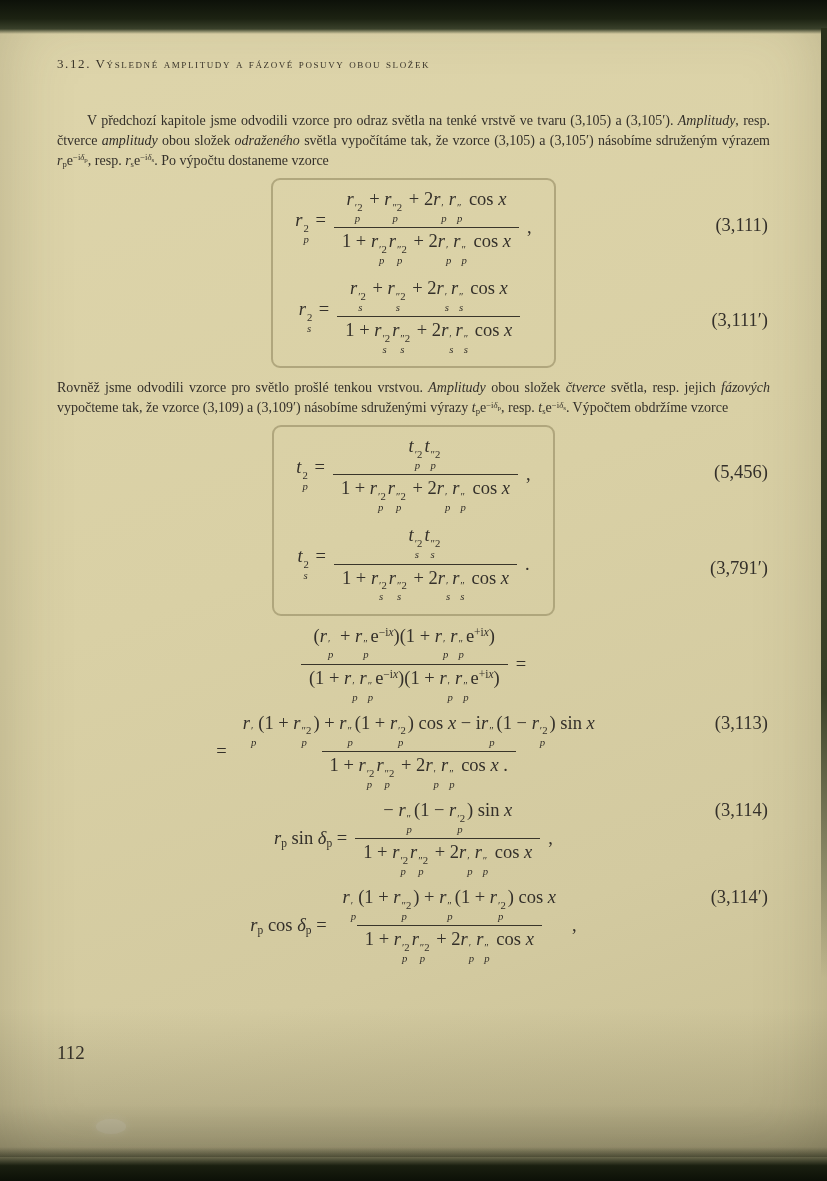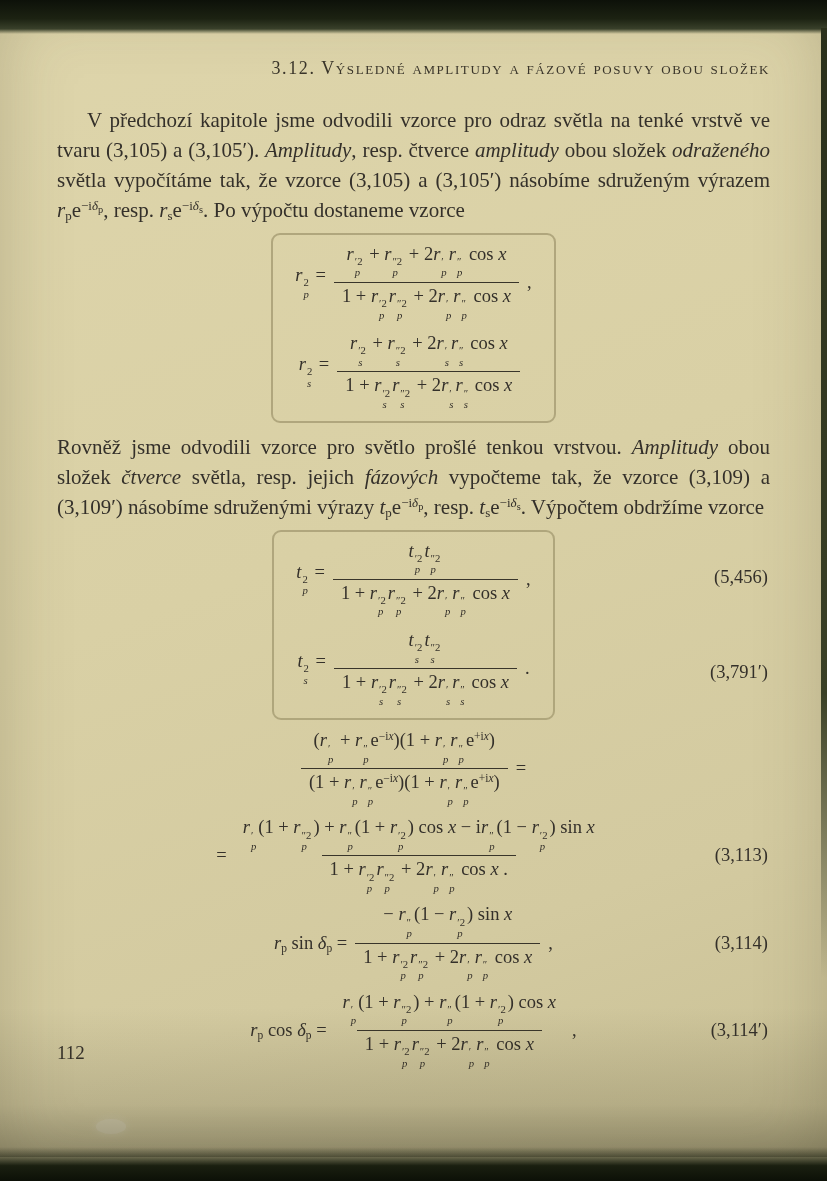--- a/index.html
+++ b/index.html
@@ -30,24 +30,24 @@
   .shadow-bottom {
     position:absolute; left:0; right:0; bottom:24px; height:150px; pointer-events:none;
     background:linear-gradient(180deg, rgba(56,52,32,0) 0%, rgba(56,52,32,0.16) 65%, rgba(40,38,22,0.38) 100%);
   }
   .spot {
     position:absolute; left:96px; top:1119px; width:30px; height:15px; border-radius:50%;
     background:#d9d2b4; opacity:.85; box-shadow:0 0 7px 2px rgba(217,210,180,.6);
   }
   .content { position:absolute; top:52px; left:57px; width:713px; }
   .heading {
-    text-align:right; font-variant:small-caps; letter-spacing:1.6px;
-    font-size:18px; line-height:1.8; color:#3a352a; margin-bottom:22px;
-  }
-  .para { font-size:21px; line-height:1.42; text-align:justify; margin-bottom:7px; }
+    text-align:left; font-variant:small-caps; letter-spacing:1.6px;
+    font-size:13px; line-height:1.8; color:#3a352a; margin-bottom:36px;
+  }
+  .para { font-size:14px; line-height:1.42; text-align:justify; margin-bottom:7px; }
   .indent { text-indent:30px; }
   i { font-style:italic; }
   sup { font-size:.62em; vertical-align:.55em; line-height:0; }
   sub { font-size:.62em; vertical-align:-.25em; line-height:0; }
   sup sub, sub sub { font-size:.8em; }
   .ss {
     display:inline-flex; flex-direction:column; align-items:flex-start;
     font-size:.58em; line-height:1.05; vertical-align:-.52em; margin:0 2px 0 1px;
   }
   .ss span { display:block; font-style:normal; }
@@ -61,21 +61,21 @@
   .frac .den { padding:3px 8px 0; border-top:1.6px solid #39352a; white-space:nowrap; text-align:center; }
   .pencil-box {
     width:-moz-fit-content; width:fit-content; margin:0 auto;
     border:2px solid rgba(168,159,118,0.85); border-radius:9px;
     padding:9px 22px 11px; display:flex; flex-direction:column; gap:12px;
   }
   .label-col {
     position:absolute; right:2px; top:0; bottom:0;
     display:flex; flex-direction:column; justify-content:space-around; align-items:flex-end;
   }
-  .label-col.single { justify-content:center; }
+  .label-col.single { justify-content:flex-start; }
   .eq-label { white-space:nowrap; }
   .page-num { position:absolute; left:57px; top:1042px; font-size:19px; }
 </style>
 </head>
 <body>
 
 <div class="page">
   <div class="band-top"></div>
   <div class="edge-right"></div>
 
@@ -153,20 +153,24 @@
                   <span>′</span>
                   <span>s</span>
                 </span><i>r</i><span class="ss">
                   <span>″</span>
                   <span>s</span>
                 </span> cos <i>x</i></span>
           </span>
           <span class="eq-tail"></span>
         </div>
       </div>
+      <div class="label-col">
+        <span class="eq-label">(3,111)</span>
+        <span class="eq-label">(3,111′)</span>
+      </div>
     </div>
 
     <p class="para">Rovněž jsme odvodili vzorce pro světlo prošlé tenkou vrstvou. <i>Amplitudy</i> obou složek <i>čtverce</i> světla, resp. jejich <i>fázových</i> vypočteme tak, že vzorce (3,109) a (3,109′) násobíme sdruženými výrazy <i>t</i><sub>p</sub>e<sup>−i<i>δ</i><sub>p</sub></sup>, resp. <i>t</i><sub>s</sub>e<sup>−i<i>δ</i><sub>s</sub></sup>. Výpočtem obdržíme vzorce</p>
 
     <div class="eq-section">
       <div class="pencil-box">
         <div class="eq-row">
           <span class="eq-lhs"><i>t</i><span class="ss">
                 <span>2</span>
                 <span>p</span>

